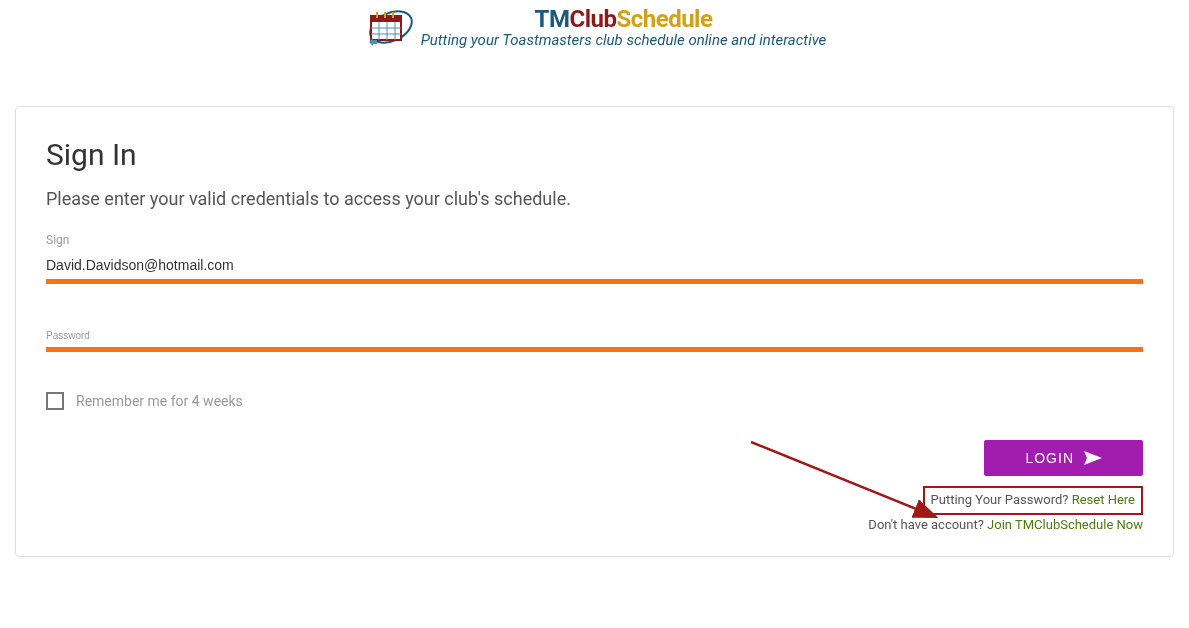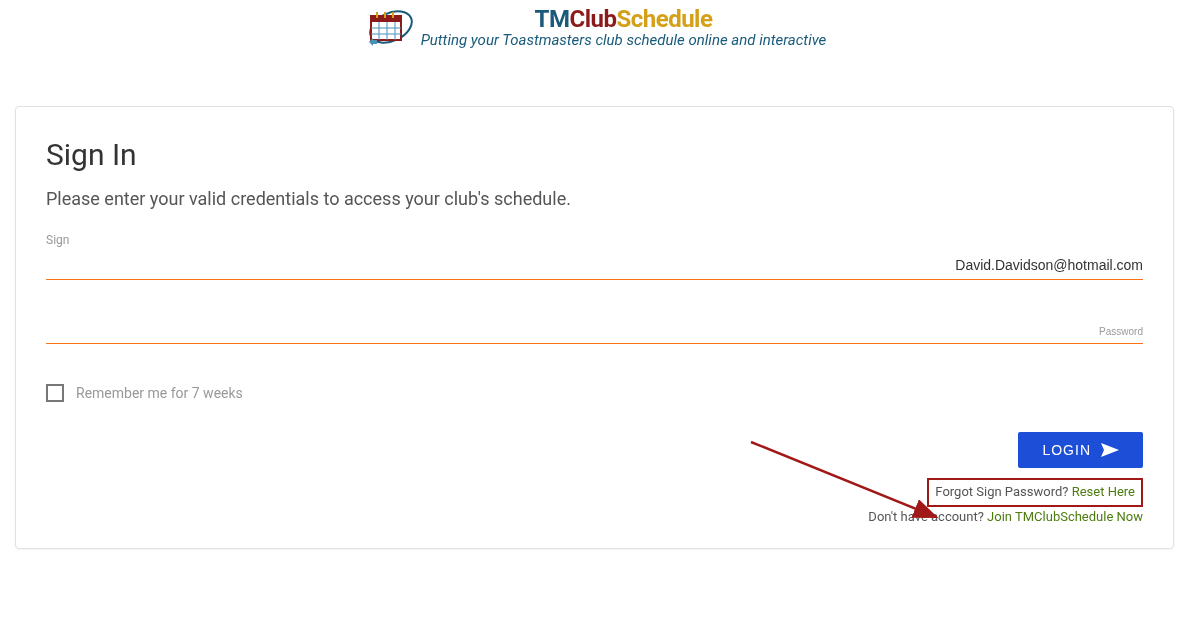--- a/index.html
+++ b/index.html
@@ -64,27 +64,26 @@
     }
     .form-label {
       font-size: 12px;
       color: #999;
       display: block;
       margin-bottom: 4px;
     }
     .form-input {
       width: 100%;
       border: none;
-      border-bottom: 1px solid #f97316;
+      border-bottom: 5px solid #f97316;
       padding: 6px 0;
       font-size: 14px;
       color: #333;
       outline: none;
       background: transparent;
-      text-align: right;
     }
     .form-input::placeholder {
       color: #999;
     }
     .form-group-password .form-input {
       font-size: 10px;
     }
     .checkbox-group {
       display: flex;
       align-items: center;
@@ -101,24 +100,24 @@
     }
     .checkbox-label {
       font-size: 14px;
       color: #999;
     }
     .login-row {
       text-align: right;
       margin-bottom: 10px;
     }
     .login-button {
-      background: #1d4ed8;
+      background: #a21caf;
       color: #fff;
       border: none;
-      padding: 10px 24px;
+      padding: 10px 41px;
       font-size: 14px;
       font-weight: 500;
       letter-spacing: 1px;
       cursor: pointer;
       display: inline-flex;
       align-items: center;
       gap: 10px;
       border-radius: 2px;
     }
     .links-row {
@@ -180,35 +179,35 @@
     <label class="form-label">Sign</label>
     <input type="text" class="form-input" value="David.Davidson@hotmail.com" style="">
   </div>
 
   <div class="form-group form-group-password">
     <input type="password" class="form-input" placeholder="Password" style="">
   </div>
 
   <div class="checkbox-group">
     <input type="checkbox" class="checkbox" style="">
-    <label class="checkbox-label">Remember me for 7 weeks</label>
+    <label class="checkbox-label">Remember me for 4 weeks</label>
   </div>
 
   <div class="login-row">
     <button class="login-button">
       <span>LOGIN</span>
       <svg width="18" height="14" viewBox="0 0 18 14">
         <path d="M 0 0 L 18 7 L 0 14 L 3 7 Z" fill="#fff"></path>
       </svg>
     </button>
   </div>
 
   <div class="links-row">
     <div class="forgot-row">
-      <span>Forgot Sign Password? </span><a>Reset Here</a>
+      <span>Putting Your Password? </span><a>Reset Here</a>
     </div>
     <br>
     <span>Don't have account? </span><a>Join TMClubSchedule Now</a>
   </div>
 
   <svg class="arrow-annotation" width="220" height="100" viewBox="0 0 220 100">
     <defs>
       <marker id="arrowhead" markerWidth="10" markerHeight="8" refX="9" refY="4" orient="auto">
         <polygon points="0 0, 10 4, 0 8" fill="#a01818"></polygon>
       </marker>

